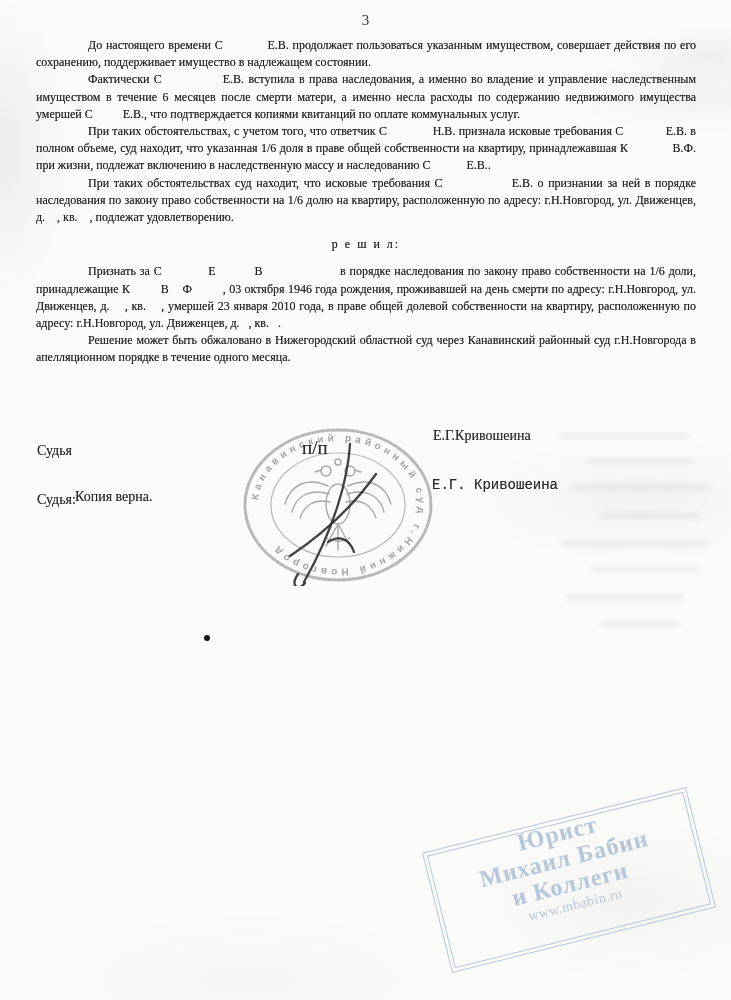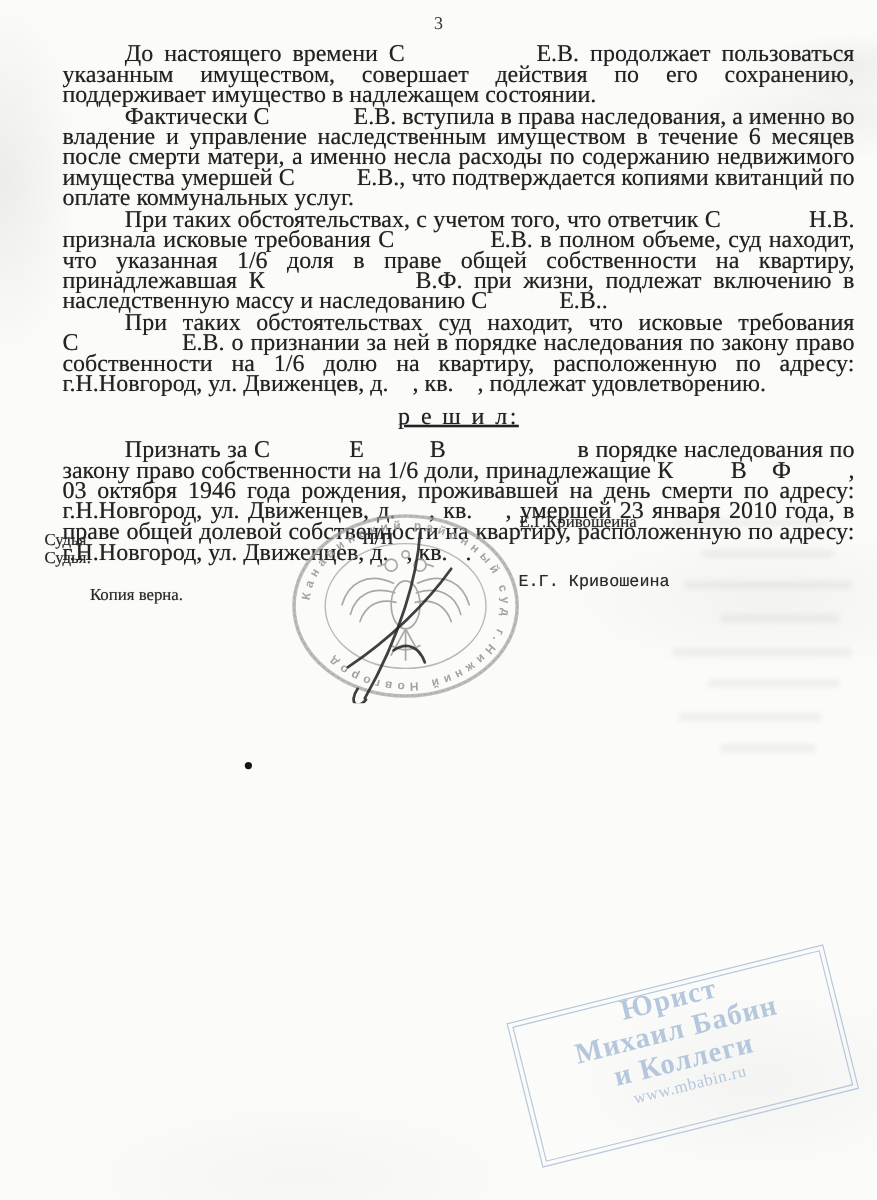--- a/index.html
+++ b/index.html
@@ -20,36 +20,35 @@
       #fbfbf9;
     overflow:hidden;
   }
 
   .pageno {
     position:absolute; top:12px; left:0; width:100%;
     text-align:center; font-size:15px; color:#333;
   }
 
   .body-text {
-    position:absolute; left:52px; top:37px; width:660px;
-    font-size:20px; line-height:17.2px; text-align:justify;
+    position:absolute; left:36px; top:37px; width:660px;
+    font-size:12px; line-height:17.2px; text-align:justify;
     text-shadow:0 0 0.6px rgba(20,20,20,0.55);
   }
   .para { text-indent:52px; }
   .ruling-heading {
     text-align:center; text-indent:0;
     margin-top:10px; margin-bottom:10px;
     letter-spacing:2px;
-    text-decoration:underline;
   }
 
   .sig { position:absolute; font-size:14px; color:#2a2a2a; text-shadow:0 0 0.6px rgba(20,20,20,0.5); }
   .sig-judge1   { left:37px;  top:443px;text-align:right; }
   .sig-copy     { left:37px;  top:489px;margin-left:38px; }
-  .sig-judge2   { left:37px;  top:458px;text-align:right; }
+  .sig-judge2   { left:37px;  top:492px;text-align:right; }
   .sig-pp       { left:302px; top:437px; z-index:5; font-size:19px; }
   .sig-name1    { left:433px; top:428px; }
   .sig-name2    { left:432px; top:477px;font-family:Liberation Mono, monospace; }
 
   .seal { position:absolute; left:238px; top:424px; z-index:4; }
   .seal-ring   { fill:none; stroke:var(--seal-color,#9a9a9a); }
   .seal-text   { font-family:"Liberation Sans", sans-serif; font-size:10px; font-weight:bold;
                  letter-spacing:4px; fill:var(--seal-color,#9a9a9a); opacity:0.9; }
   .eagle       { fill:none; stroke:var(--seal-color,#9a9a9a); stroke-width:1.4;
                  stroke-linecap:round; opacity:0.85; }
@@ -82,20 +81,21 @@
 
   <div class="pageno">3</div>
 
   <main class="body-text">
     <p class="para">До настоящего времени С&nbsp;&nbsp;&nbsp;&nbsp;&nbsp;&nbsp;&nbsp;&nbsp;&nbsp;&nbsp;&nbsp;&nbsp;Е.В. продолжает пользоваться указанным имуществом, совершает действия по его сохранению, поддерживает имущество в надлежащем состоянии.</p>
     <p class="para">Фактически С&nbsp;&nbsp;&nbsp;&nbsp;&nbsp;&nbsp;&nbsp;&nbsp;&nbsp;&nbsp;&nbsp;&nbsp;&nbsp;&nbsp;Е.В. вступила в права наследования, а именно во владение и управление наследственным имуществом в течение 6 месяцев после смерти матери, а именно несла расходы по содержанию недвижимого имущества умершей С&nbsp;&nbsp;&nbsp;&nbsp;&nbsp;&nbsp;&nbsp;&nbsp;&nbsp;&nbsp;Е.В., что подтверждается копиями квитанций по оплате коммунальных услуг.</p>
     <p class="para">При таких обстоятельствах, с учетом того, что ответчик С&nbsp;&nbsp;&nbsp;&nbsp;&nbsp;&nbsp;&nbsp;&nbsp;&nbsp;&nbsp;&nbsp;&nbsp;&nbsp;&nbsp;Н.В. признала исковые требования С&nbsp;&nbsp;&nbsp;&nbsp;&nbsp;&nbsp;&nbsp;&nbsp;&nbsp;&nbsp;&nbsp;&nbsp;&nbsp;Е.В. в полном объеме, суд находит, что указанная 1/6 доля в праве общей собственности на квартиру, принадлежавшая К&nbsp;&nbsp;&nbsp;&nbsp;&nbsp;&nbsp;&nbsp;&nbsp;&nbsp;&nbsp;&nbsp;&nbsp;&nbsp;В.Ф. при жизни, подлежат включению в наследственную массу и наследованию С&nbsp;&nbsp;&nbsp;&nbsp;&nbsp;&nbsp;&nbsp;&nbsp;&nbsp;&nbsp;&nbsp;&nbsp;Е.В..</p>
     <p class="para">При таких обстоятельствах суд находит, что исковые требования С&nbsp;&nbsp;&nbsp;&nbsp;&nbsp;&nbsp;&nbsp;&nbsp;&nbsp;&nbsp;&nbsp;&nbsp;&nbsp;&nbsp;&nbsp;Е.В. о признании за ней в порядке наследования по закону право собственности на 1/6 долю на квартиру, расположенную по адресу: г.Н.Новгород, ул. Движенцев, д.&nbsp;&nbsp;&nbsp;&nbsp;, кв.&nbsp;&nbsp;&nbsp;&nbsp;, подлежат удовлетворению.</p>
     <p class="para ruling-heading">р е ш и л:</p>
     <p class="para">Признать за С&nbsp;&nbsp;&nbsp;&nbsp;&nbsp;&nbsp;&nbsp;&nbsp;&nbsp;&nbsp;&nbsp;&nbsp;Е&nbsp;&nbsp;&nbsp;&nbsp;&nbsp;&nbsp;&nbsp;&nbsp;&nbsp;&nbsp;В&nbsp;&nbsp;&nbsp;&nbsp;&nbsp;&nbsp;&nbsp;&nbsp;&nbsp;&nbsp;&nbsp;&nbsp;&nbsp;&nbsp;&nbsp;&nbsp;&nbsp;&nbsp;&nbsp;&nbsp;в порядке наследования по закону право собственности на 1/6 доли, принадлежащие К&nbsp;&nbsp;&nbsp;&nbsp;&nbsp;&nbsp;&nbsp;&nbsp;&nbsp;В&nbsp;&nbsp;&nbsp;&nbsp;Ф&nbsp;&nbsp;&nbsp;&nbsp;&nbsp;&nbsp;&nbsp;&nbsp;&nbsp;, 03 октября 1946 года рождения, проживавшей на день смерти по адресу: г.Н.Новгород, ул. Движенцев, д.&nbsp;&nbsp;&nbsp;&nbsp;, кв.&nbsp;&nbsp;&nbsp;&nbsp;, умершей 23 января 2010 года, в праве общей долевой собственности на квартиру, расположенную по адресу: г.Н.Новгород, ул. Движенцев, д.&nbsp;&nbsp;&nbsp;, кв.&nbsp;&nbsp;&nbsp;.</p>
+    <p class="para">Решение может быть обжаловано в Нижегородский областной суд через Канавинский районный суд г.Н.Новгорода в апелляционном порядке в течение одного месяца.</p>
   </main>
 
   <span class="sig sig-judge1">Судья</span>
   <span class="sig sig-copy">Копия верна.</span>
   <span class="sig sig-judge2">Судья:</span>
   <span class="sig sig-pp">п/п</span>
   <span class="sig sig-name1">Е.Г.Кривошеина</span>
   <span class="sig sig-name2">Е.Г. Кривошеина</span>
 
   <svg class="seal" width="200" height="162" viewBox="0 0 200 162" aria-hidden="true">

